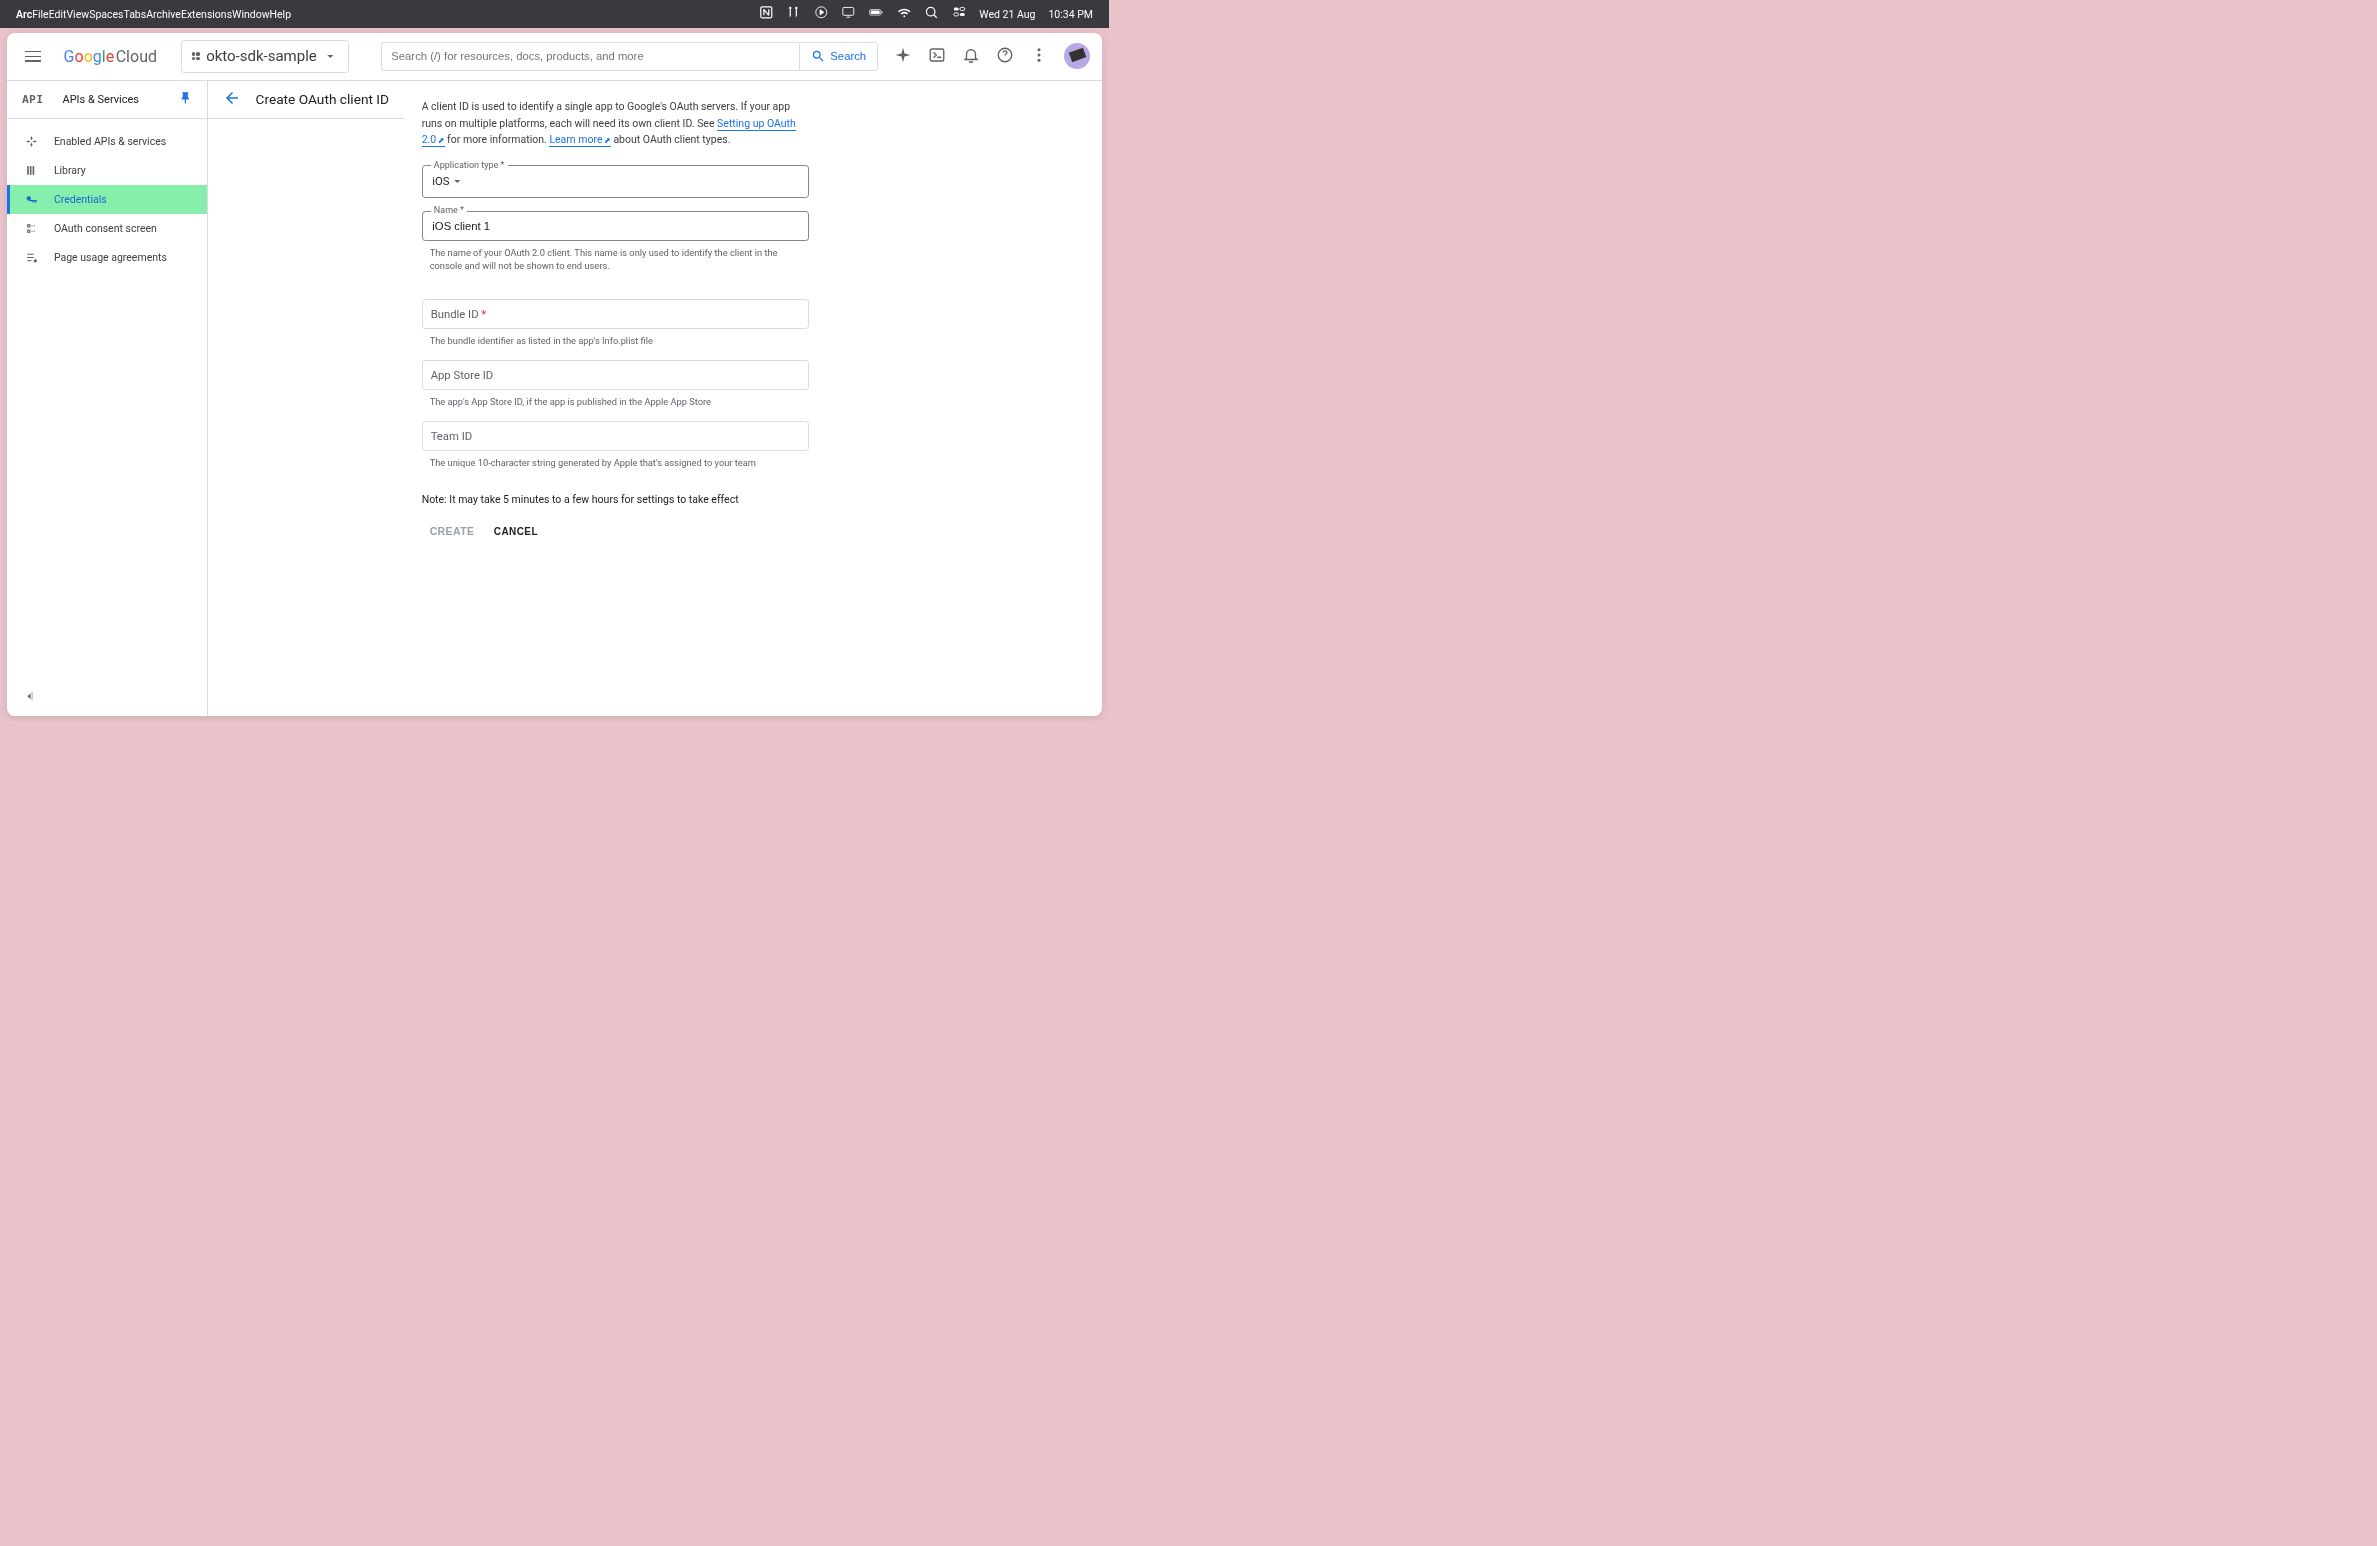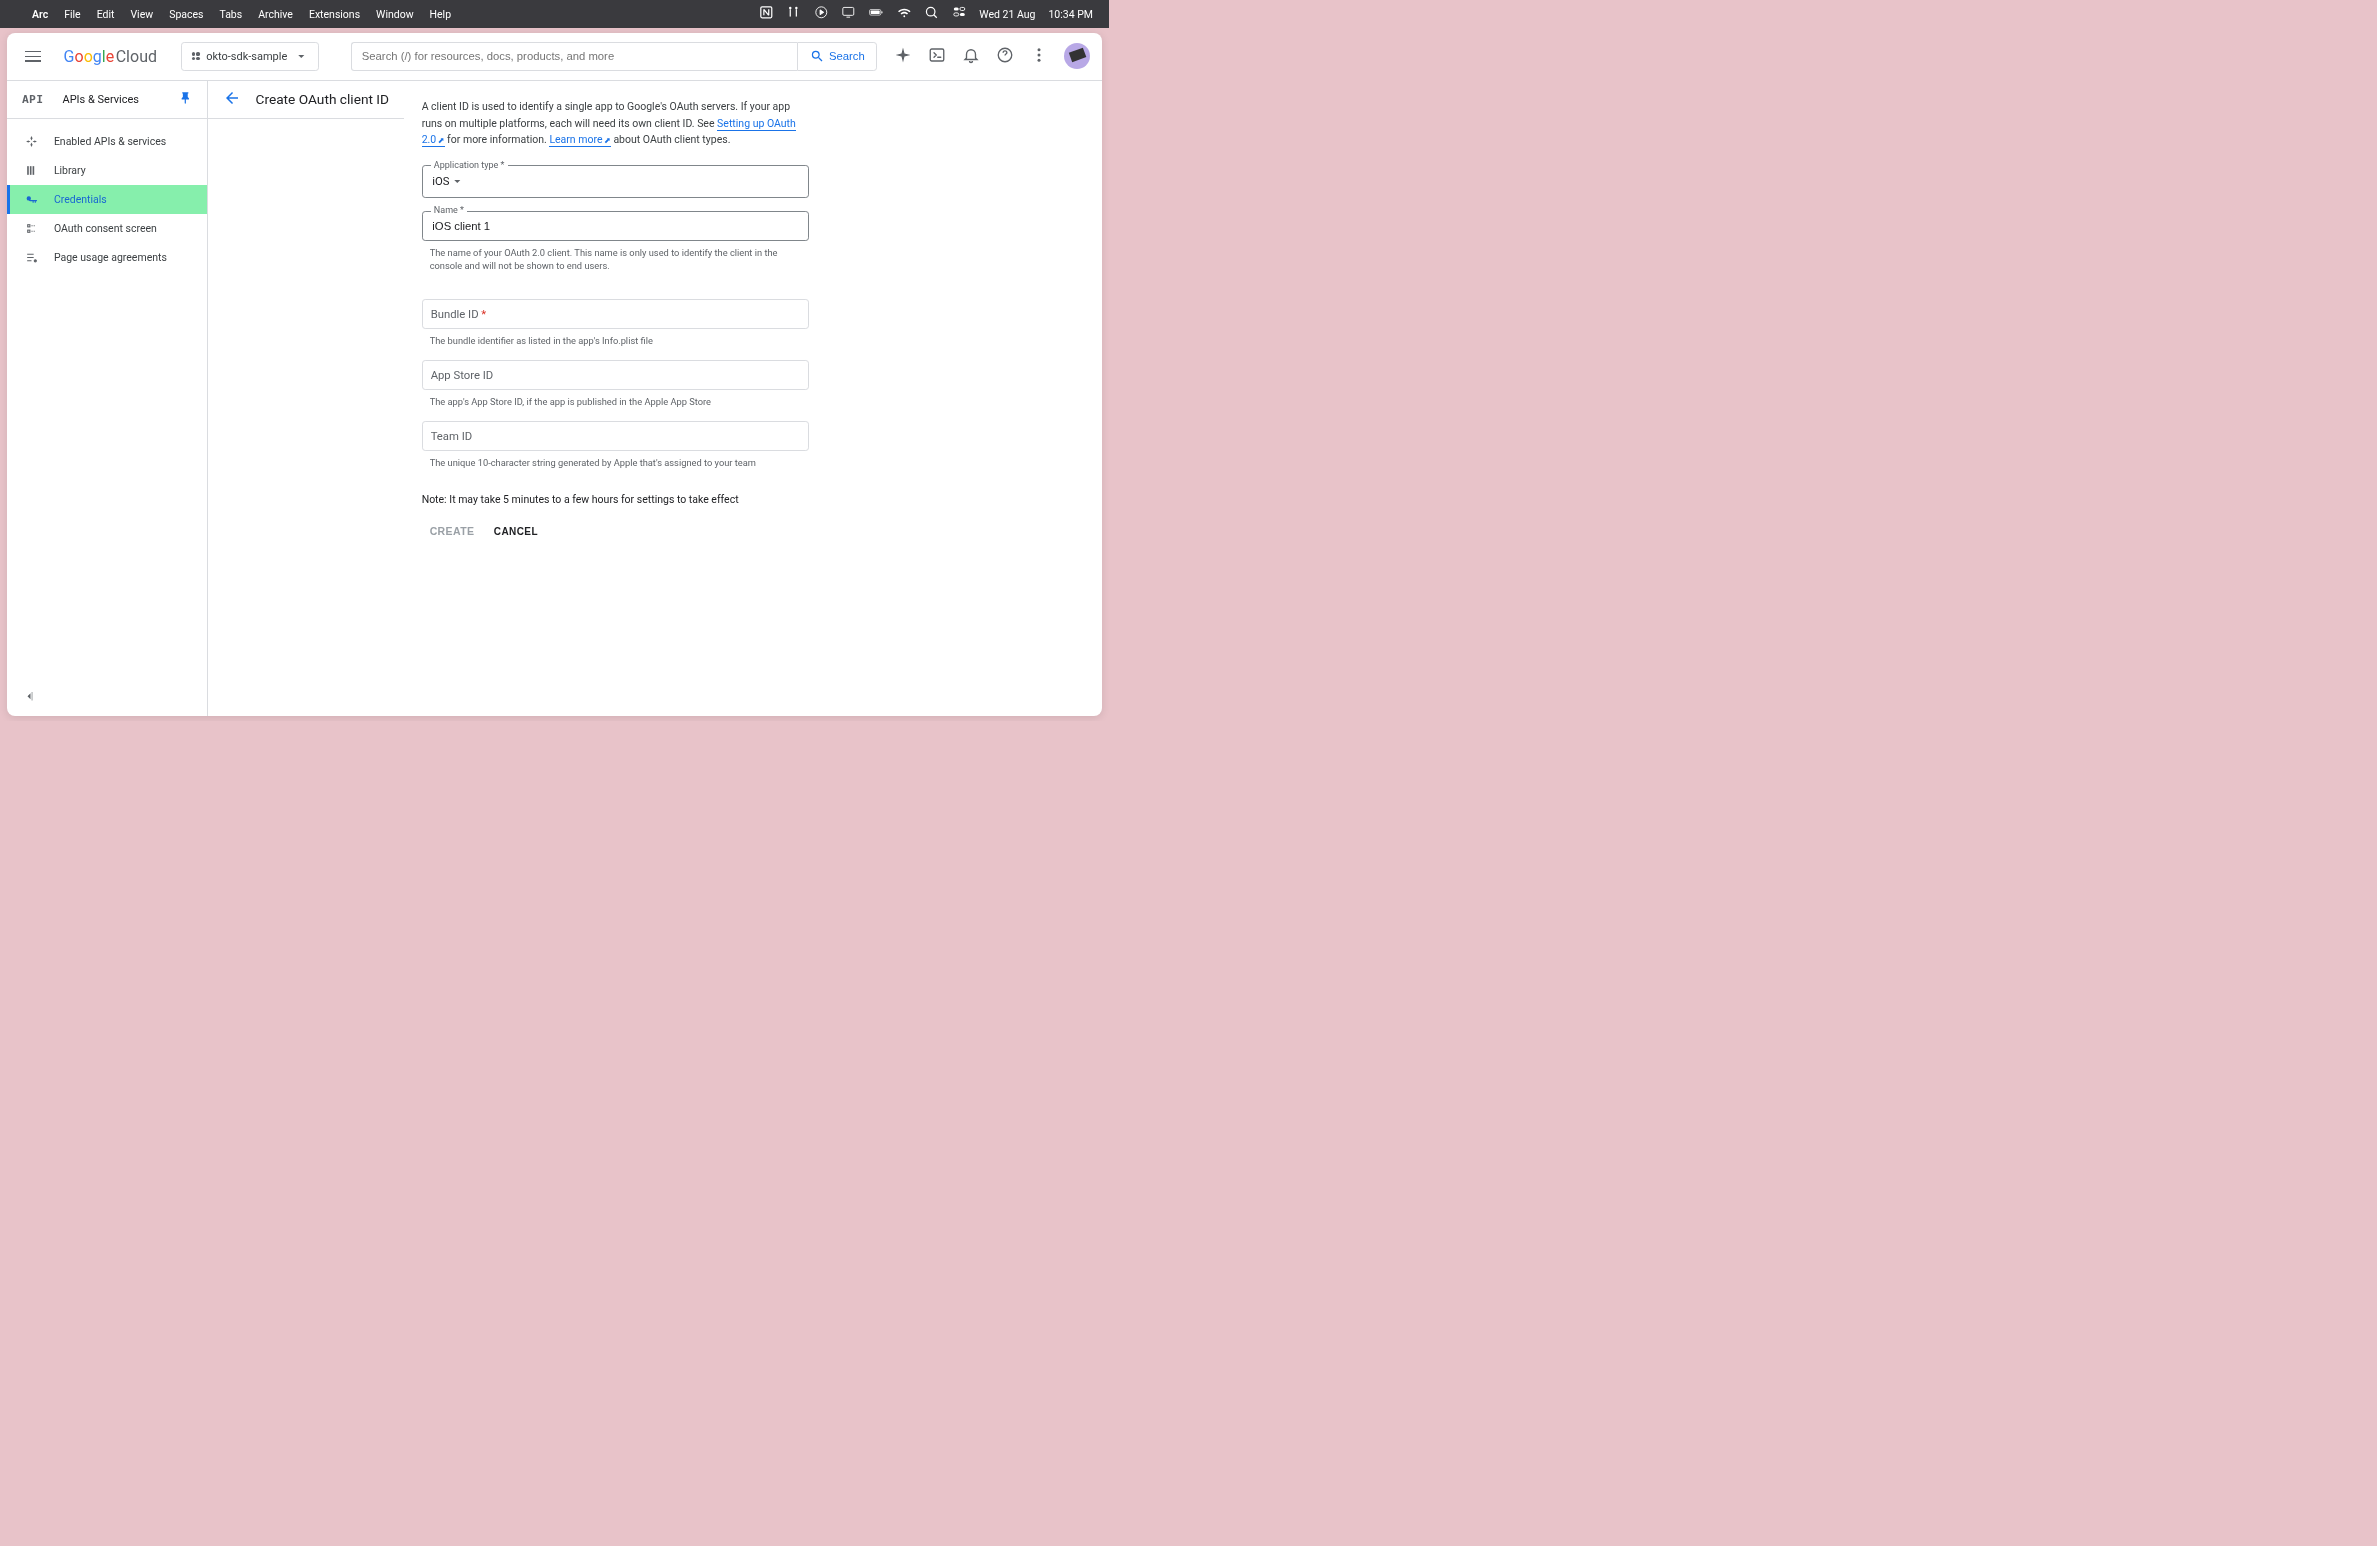--- a/index.html
+++ b/index.html
@@ -24,21 +24,21 @@
       display: flex;
       align-items: center;
       justify-content: space-between;
       padding: 0 16px;
       font-size: 10.5px;
     }
     
     .macos-menubar-left {
       display: flex;
       align-items: center;
-      gap: 16px;
+      gap: 0;
     }
     
     .macos-menubar-left .apple-logo {
       font-size: 12px;
     }
     
     .macos-app-name {
       font-weight: 600;
     }
     
@@ -117,21 +117,21 @@
     }
     
     .project-selector {
       border: 0.8px solid #dadce0;
       border-radius: 3.2px;
       padding: 6.5px 9.7px;
       display: flex;
       align-items: center;
       gap: 6.5px;
       cursor: pointer;
-      font-size: 11px;
+      font-size: 15px;
       color: #3c4043;
       margin-left: 8px;
     }
     
     .project-dots {
       display: grid;
       grid-template-columns: repeat(2, 3.2px);
       gap: 1.6px;
     }
     

